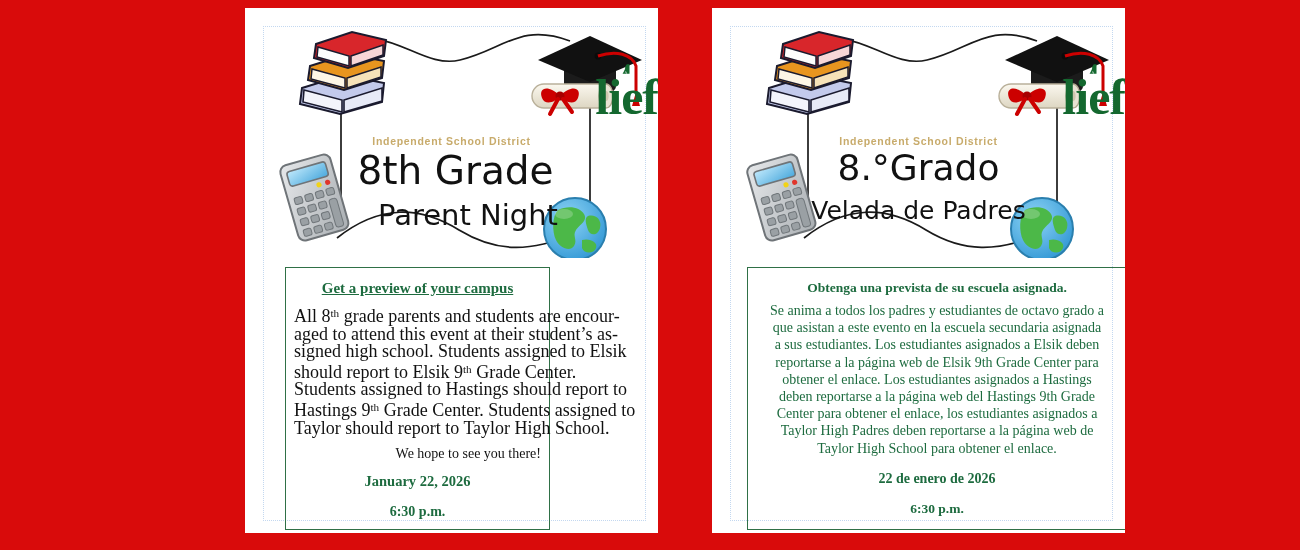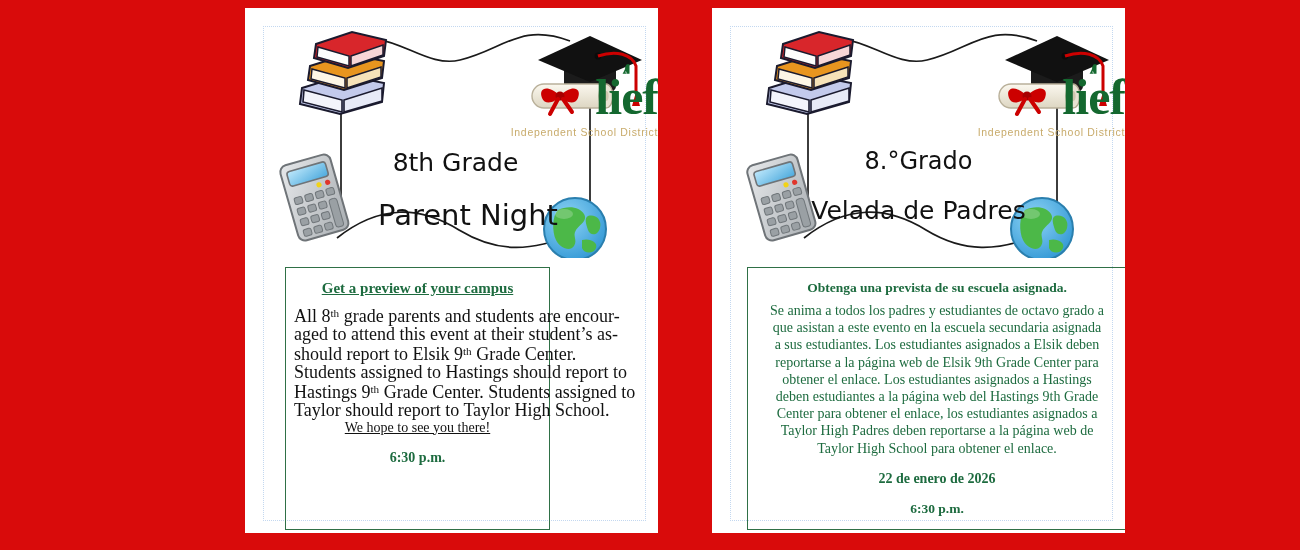--- a/index.html
+++ b/index.html
@@ -49,39 +49,38 @@
     font-weight:bold;
     font-size:50px;
     line-height:46px;
     color:#14682f;
     letter-spacing:-1px;
     margin-left:-6px;
   }
   .logo-tag{
     font-family:"Liberation Sans", sans-serif;
     font-size:10.5px;
-    font-weight:normal;
+    font-weight:bold;
     letter-spacing:0.7px;
     color:#c8ab6b;
-    margin-top:6px;
-    text-align:right;
+    margin-top:15px;
   }
 
   
   .title1,.title2{
     position:absolute;
     left:0; right:0;
     text-align:center;
     font-family:"DejaVu Sans", sans-serif;
     font-weight:400;
     color:#111;
   }
-  .en .title1{ top:140px; font-size:25px;margin-left:8px; }
+  .en .title1{ top:140px; font-size:39px;margin-left:8px; }
   .en .title2{ top:190px; font-size:29px;padding-left:33px; }
-  .es .title1{ top:139px; font-size:24px; }
+  .es .title1{ top:139px; font-size:36px; }
   .es .title2{ top:188px; font-size:25px; }
 
   
   .box{
     position:absolute;
     border:1.5px solid #2f7046;
     box-sizing:border-box;
     background:transparent;
   }
   .en .box{ left:40px; top:259px; width:265px; height:263px; }
@@ -103,25 +102,25 @@
     font-family:"Liberation Serif", serif;
     color:#111;
   }
   .en .para{ font-size:18px; line-height:17.6px; }
   .en .para .ln{ display:block; white-space:nowrap; }
 
   .es .para{ color:#1d6b3f; font-weight:normal; font-size:14px; line-height:17.2px; }
   .es .para .ln{ display:block; white-space:nowrap; }
 
   .closing{
-    text-align:center;
+    text-align:right;
     font-family:"Liberation Serif", serif;
     font-size:14px;
     color:#111;
-    text-decoration:underline;
+    margin-top:9px;
   }
   .datetxt{
     text-align:center;
     font-family:"Liberation Serif", serif;
     font-weight:bold;
     color:#1d6b3f;
   }
   .en .datetxt{ font-size:14.5px; margin-top:11px; }
   .es .datetxt{ font-size:14px; margin-top:14px; }
   .timetxt{
@@ -257,26 +256,28 @@
 
     <div class="title1">8th Grade</div>
     <div class="title2">Parent Night</div>
 
     <div class="box">
       <div class="box-inner">
         <div class="heading">Get a preview of your campus</div>
         <div class="para">
           <span class="ln">All 8<sup class="th">th</sup> grade parents and students are encour-</span>
           <span class="ln">aged to  attend this event at their student’s as-</span>
+          <span class="ln">signed high school. Students assigned to Elsik</span>
           <span class="ln">should report to Elsik 9<sup class="th">th</sup> Grade Center.</span>
           <span class="ln">Students  assigned to Hastings should report to</span>
           <span class="ln">Hastings 9<sup class="th">th</sup> Grade Center.  Students assigned to</span>
           <span class="ln">Taylor should report to Taylor High School.</span>
         </div>
         <div class="closing">We hope to see you there!</div>
+        <div class="datetxt">January 22, 2026</div>
         <div class="timetxt">6:30 p.m.</div>
       </div>
     </div>
   </div>
 
   <div class="flyer es">
     <div class="guide"></div>
 
     <div class="art">
       <svg width="413" height="250" viewBox="0 0 413 250" xmlns="http://www.w3.org/2000/svg">
@@ -386,21 +387,21 @@
 
     <div class="box">
       <div class="box-inner">
         <div class="heading">Obtenga una  prevista de su escuela asignada.</div>
         <div class="para">
           <span class="ln">Se anima a todos los padres y estudiantes de octavo grado a</span>
           <span class="ln">que asistan a este evento en la escuela secundaria asignada</span>
           <span class="ln">a sus estudiantes. Los estudiantes asignados a Elsik deben</span>
           <span class="ln">reportarse a la página web de Elsik 9th Grade Center para</span>
           <span class="ln">obtener el enlace. Los estudiantes asignados a Hastings</span>
-          <span class="ln">deben estudiantes a la página web del Hastings 9th Grade</span>
+          <span class="ln">deben reportarse a la página web del Hastings 9th Grade</span>
           <span class="ln">Center para obtener el enlace, los estudiantes asignados a</span>
           <span class="ln">Taylor High Padres deben reportarse a la página web de</span>
           <span class="ln">Taylor High School para obtener el enlace.</span>
         </div>
         <div class="datetxt">22 de enero de 2026</div>
         <div class="timetxt">6:30 p.m.</div>
       </div>
     </div>
   </div>
 

